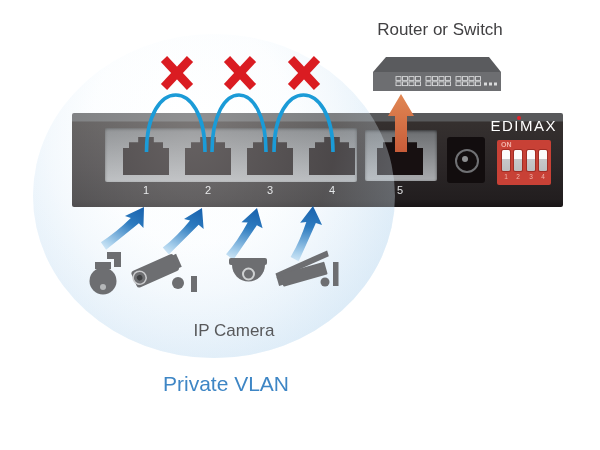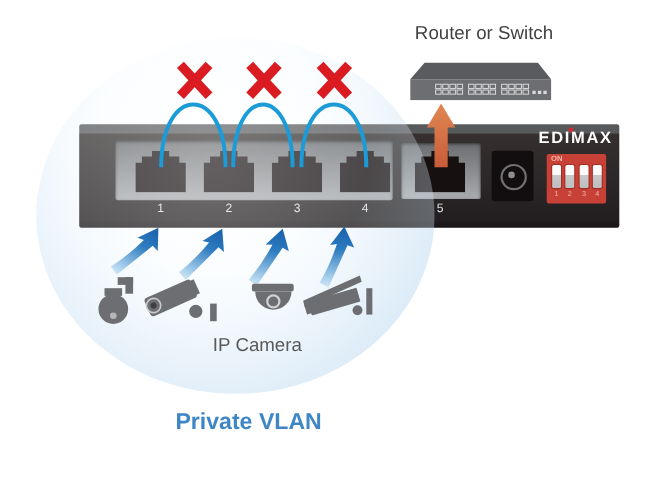--- a/index.html
+++ b/index.html
@@ -19,39 +19,39 @@
   .switch{left:72px;top:113px;width:491px;height:94px;z-index:2;border-radius:2px;
     background:linear-gradient(180deg,#58595b 0%,#58595b 8%,#35302f 10%,#2b2627 58%,#221e1f 92%,#191516 100%);}
   .panel{background:linear-gradient(180deg,#6b6d70 0%,#a9abae 100%);border-radius:2px;
     box-shadow:inset 0 1px 3px rgba(0,0,0,0.55);}
   .panel-14{left:33px;top:15px;width:252px;height:54px;}
   .panel-5{left:293px;top:17px;width:72px;height:51px;}
   .rj45{top:24px;width:46px;height:38px;background:#171011;
     clip-path:polygon(0% 29%,13% 29%,13% 14%,33% 14%,33% 0%,67% 0%,67% 14%,87% 14%,87% 29%,100% 29%,100% 100%,0% 100%);}
   .portnum{top:71px;width:46px;text-align:center;color:#e0e1e2;font-size:11px;}
 
-  .brand{right:6px;top:4px;color:#ffffff;font-weight:bold;font-size:15px;letter-spacing:1.5px;}
+  .brand{right:6px;top:4px;color:#ffffff;font-weight:normal;font-size:15px;letter-spacing:1.5px;}
   .brand-dot{right:42px;top:3px;width:4px;height:4px;background:#e8232a;border-radius:50%;}
 
   .jack{left:375px;top:24px;width:38px;height:46px;background:#120d0e;border-radius:3px;}
   .jack-ring{left:8px;top:12px;width:20px;height:20px;border:2px solid #707174;border-radius:50%;}
   .jack-pin{left:15px;top:19px;width:6px;height:6px;background:#8d8e90;border-radius:50%;}
 
   .dip{left:425px;top:27px;width:54px;height:45px;background:#c84136;border-radius:2px;}
   .dip-on{left:4px;top:1px;font-size:7px;font-weight:bold;color:#f2b3aa;}
   .dip-sw{top:10px;width:8px;height:21px;border-radius:1.5px;
     background:linear-gradient(180deg,#fbfbfb 0%,#fbfbfb 45%,#c7c8ca 45%,#bdbec0 100%);
     box-shadow:0 0 0 1px rgba(90,10,5,0.35);}
   .dip-n{top:33px;width:8px;text-align:center;font-size:6.5px;color:#f0b6ac;}
   .sw1{left:5px;} .sw2{left:17px;} .sw3{left:30px;} .sw4{left:42px;}
 
   
   .router-label{left:360px;top:20px;width:160px;text-align:center;font-size:17px;color:#414042;z-index:4;}
-  .ipcam-label{left:149px;top:304px;width:170px;text-align:center;font-size:17px;color:#58595b;z-index:4;}
-  .caption{left:90px;top:371px;width:272px;text-align:center;font-size:21px;font-weight:bold;
+  .ipcam-label{left:149px;top:321px;width:170px;text-align:center;font-size:17px;color:#58595b;z-index:4;}
+  .caption{left:90px;top:371px;width:272px;text-align:center;font-size:21px;font-weight:normal;
            color:#3e86c5;line-height:1.22;z-index:4;}
   .overlay{left:0;top:0;z-index:4;pointer-events:none;}
 </style>
 </head>
 <body>
 
 <div class="stage">
 
   <div class="abs circle-base"></div>
 

